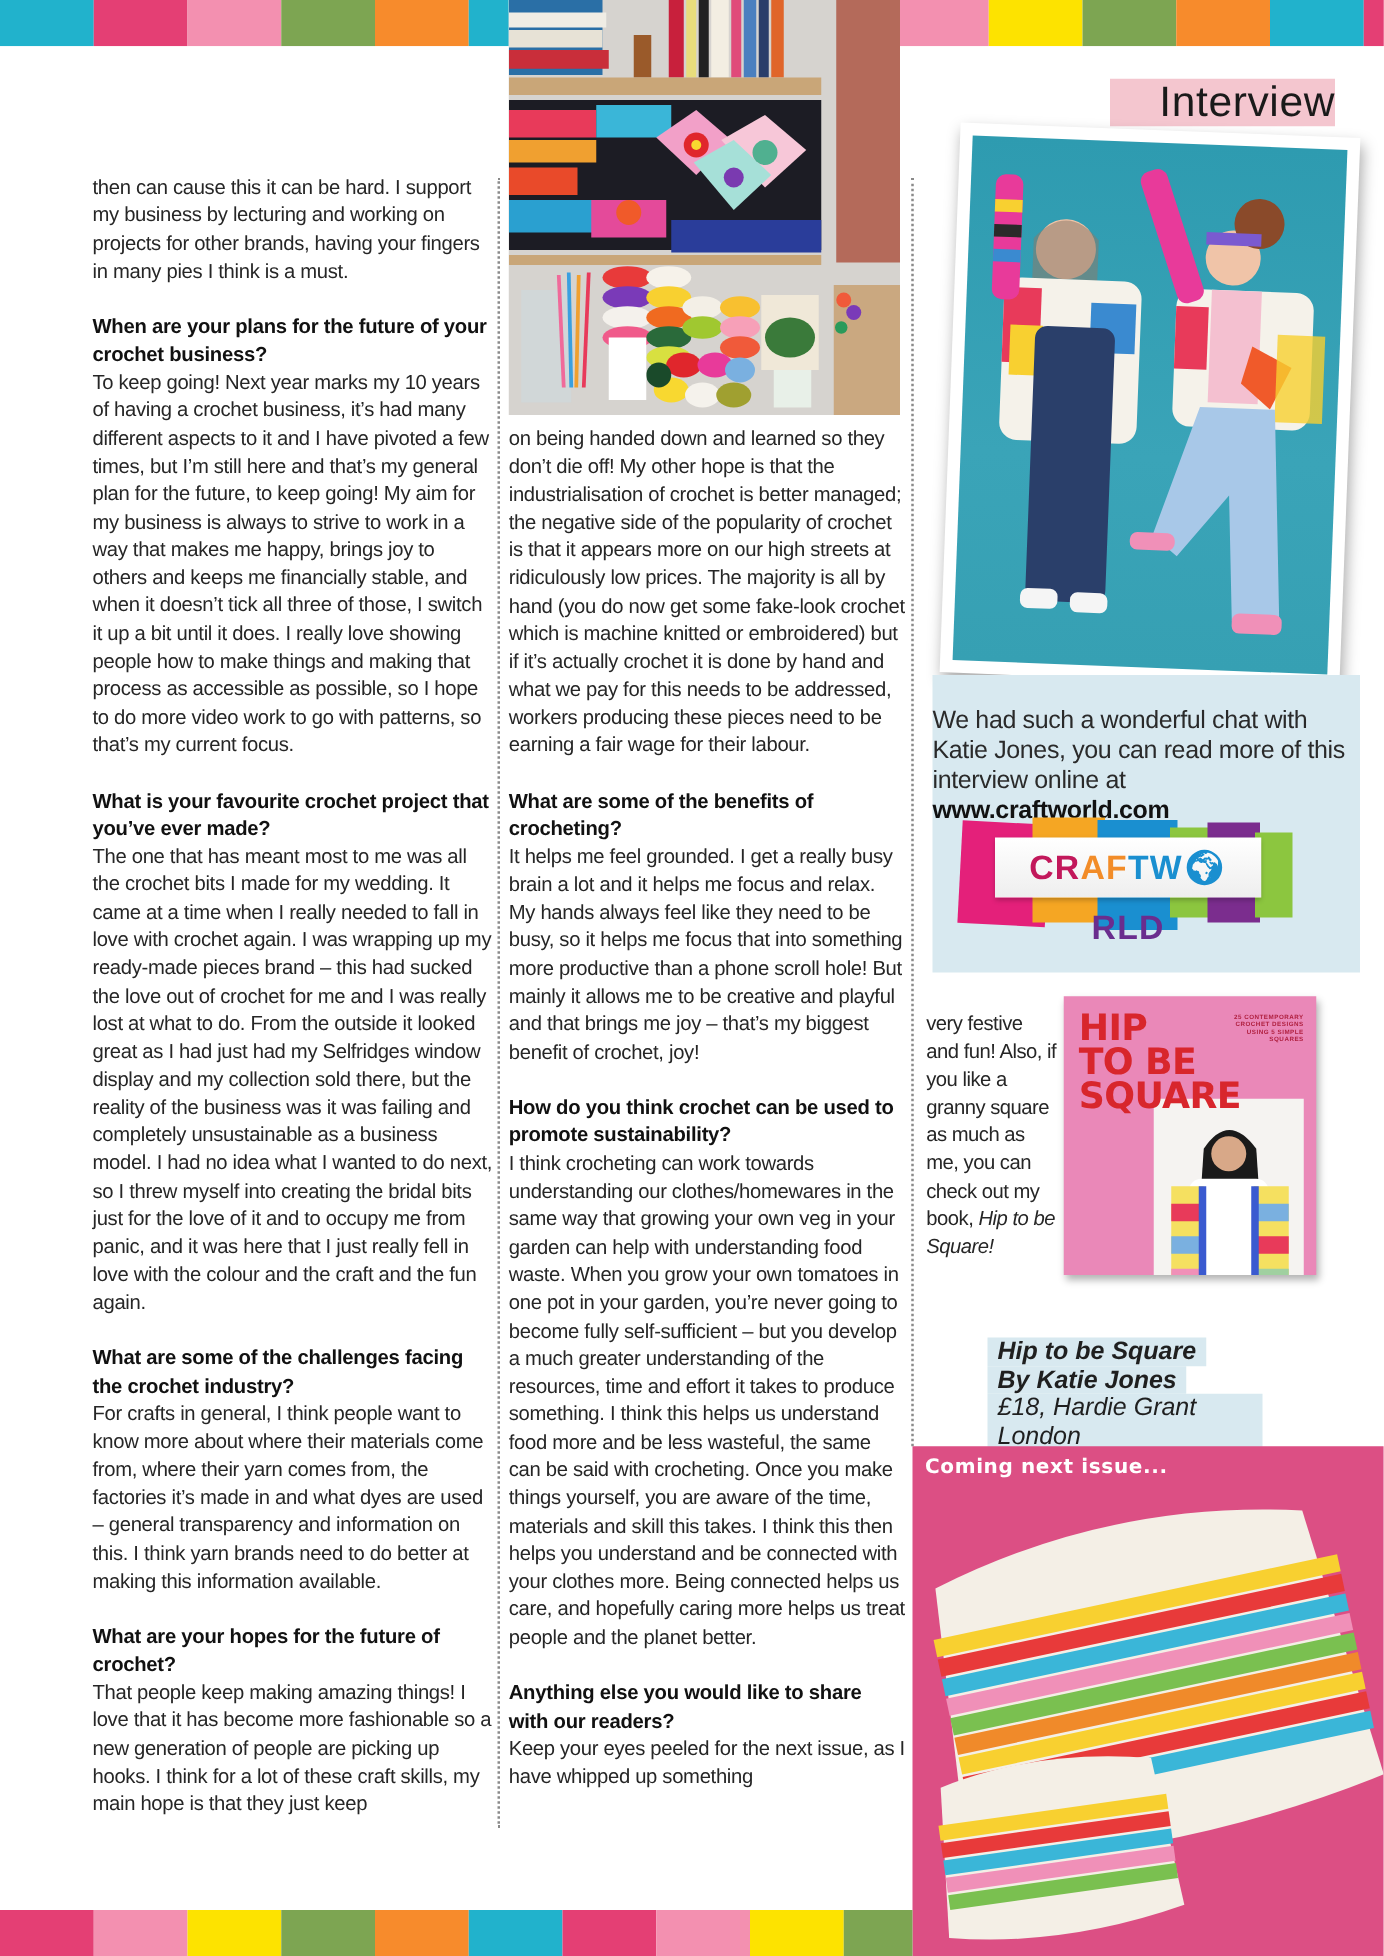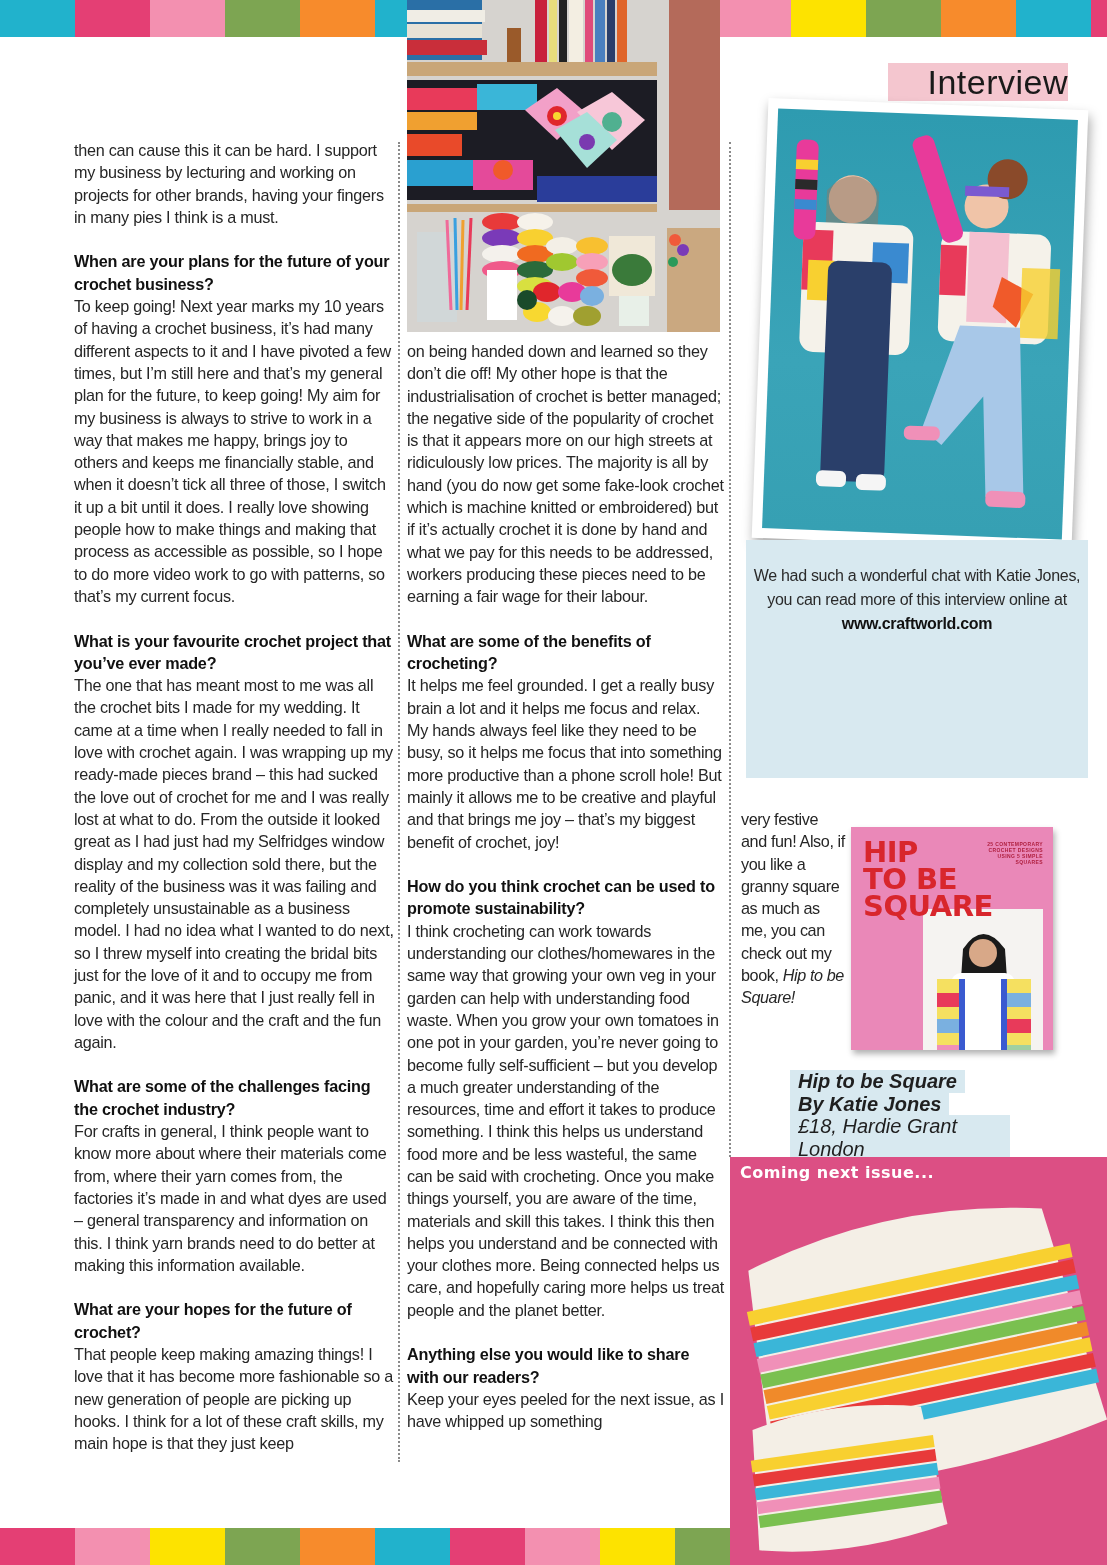--- a/index.html
+++ b/index.html
@@ -30,29 +30,29 @@
 
   
   #interview-label { position: absolute; left: 888px; top: 63px; width: 180px; height: 38px; background: #f4c6cf; font-size: 34px; line-height: 38px; color: #1a1a1a; text-align: right; letter-spacing: 0.5px; }
 
   
   #portrait-frame { position: absolute; left: 760px; top: 104px; width: 320px; height: 440px; background: #fff; transform: rotate(2.2deg); box-shadow: 2px 6px 12px rgba(0,0,0,0.35); padding: 10px; }
   #portrait-photo { width: 100%; height: 100%; background: linear-gradient(180deg, #2e9bb0 0%, #3aa4b8 60%, #36a0b3 100%); position: relative; overflow: hidden; }
 
   
   #info-box { position: absolute; left: 746px; top: 540px; width: 342px; height: 238px; background: #d8e9f0; }
-  #info-text { position: absolute; left: 0; top: 24px; width: 100%; text-align: center; font-size: 16px; line-height: 24px; color: #2a2a2a; letter-spacing: -0.3px; }
+  #info-text { position: absolute; left: 0; top: 24px; width: 100%; text-align: left; font-size: 20px; line-height: 24px; color: #2a2a2a; letter-spacing: -0.3px; }
   #info-url { font-weight: bold; color: #111; }
   #craftworld-logo { position: absolute; left: 22px; top: 112px; width: 270px; height: 92px; }
   #craftworld-logo .block { position: absolute; }
   #craftworld-plate { position: absolute; left: 28px; top: 18px; width: 213px; height: 48px; background: linear-gradient(#ffffff, #eeeeee); box-shadow: 0 2px 4px rgba(0,0,0,0.25); text-align: center; font-size: 27px; line-height: 48px; font-weight: bold; letter-spacing: 1px; }
 
   
   #book-side-text { position: absolute; left: 741px; top: 808px; width: 105px; font-size: 16.2px; line-height: 22.3px; letter-spacing: -0.4px; color: #262626; }
-  #book-cover { position: absolute; left: 851px; top: 827px; width: 202px; height: 223px; background: #ea88b8; box-shadow: 2px 4px 6px rgba(0,0,0,0.3); overflow: hidden; }
+  #book-cover { position: absolute; left: 851px; top: 797px; width: 202px; height: 223px; background: #ea88b8; box-shadow: 2px 4px 6px rgba(0,0,0,0.3); overflow: hidden; }
   #book-title { position: absolute; left: 12px; top: 12px; font-family: "DejaVu Sans", sans-serif; font-weight: bold; font-size: 29px; line-height: 27px; color: #d8262c; letter-spacing: -0.5px; }
   #book-subtitle { position: absolute; right: 10px; top: 14px; width: 70px; font-size: 5px; line-height: 6px; text-align: right; color: #b02040; font-weight: bold; letter-spacing: 0.4px; }
   #book-photo-bg { position: absolute; left: 72px; top: 82px; width: 120px; height: 170px; background: #f5f3f1; }
   #book-author-cover { position: absolute; left: 12px; top: 234px; font-size: 4.5px; color: #9a3050; letter-spacing: 1px; font-weight: bold; }
 
   #book-caption { position: absolute; left: 790px; top: 1070px; width: 220px; text-align: left; font-size: 20px; line-height: 22.5px; }
   .cap-line { display: inline-block; background: #d8e9f0; padding: 0 8px; font-style: italic; }
   #cap-title { font-style: italic; font-weight: bold; }
   #cap-author { font-weight: bold; }
 
@@ -226,20 +226,31 @@
       <rect x="222" y="374" width="40" height="16" rx="6" fill="#f090b8"></rect>
       <rect x="138" y="312" width="36" height="14" rx="6" fill="#f090b8"></rect>
     </svg>
   </div>
 </div>
 
 <div id="info-box">
   <div id="info-text">
     <span>We had such a wonderful chat with Katie Jones, you can read more of this interview online at</span><br>
     <span id="info-url">www.craftworld.com</span>
+  </div>
+  <div id="craftworld-logo">
+    <div class="block" style="left:0;top:6px;width:70px;height:82px;background:#e4207a;transform:rotate(3deg);"></div>
+    <div class="block" style="left:58px;top:2px;width:58px;height:84px;background:#f5a623;"></div>
+    <div class="block" style="left:110px;top:4px;width:64px;height:88px;background:#1a8fd0;"></div>
+    <div class="block" style="left:168px;top:10px;width:40px;height:72px;background:#8cc63f;"></div>
+    <div class="block" style="left:198px;top:6px;width:42px;height:80px;background:#7b2d8e;"></div>
+    <div class="block" style="left:236px;top:14px;width:30px;height:68px;background:#8cc63f;"></div>
+    <div id="craftworld-plate">
+      <span style="color:#c2185b">CR</span><span style="color:#f28c28">AF</span><span style="color:#1a8fd0">TW</span><span style="color:#1a8fd0">🌍︎</span><span style="color:#6a2d8e">RLD</span>
+    </div>
   </div>
 </div>
 
 <div id="book-side-text">
   <span>very festive and fun! Also, if you like a granny square as much as me, you can check out my book,</span>
   <em>Hip to be Square!</em>
 </div>
 
 <div id="book-cover">
   <div id="book-photo-bg">

